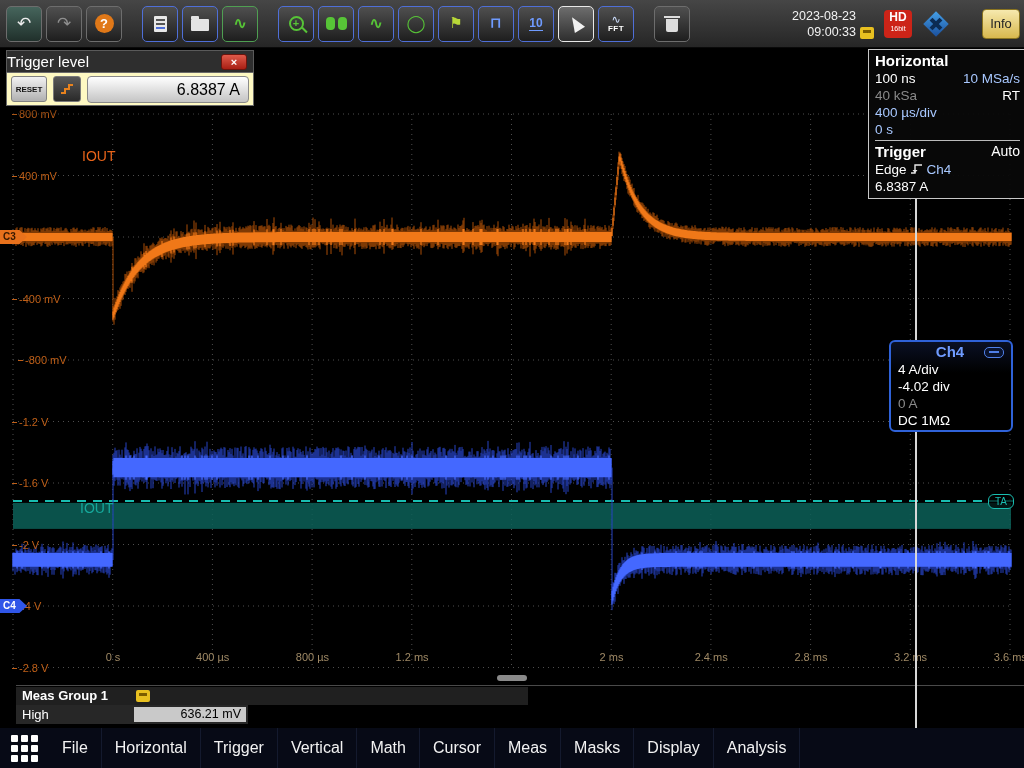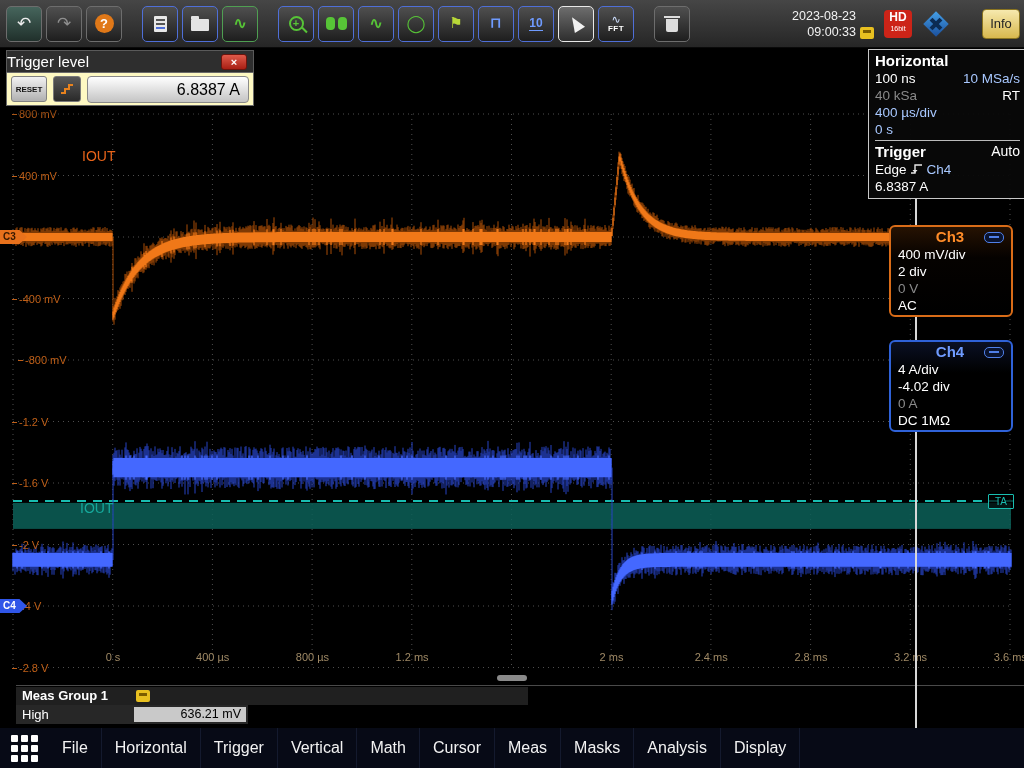--- a/index.html
+++ b/index.html
@@ -54,21 +54,21 @@
   #labels{position:absolute;inset:0;z-index:1;pointer-events:none}
   .ylab{position:absolute;left:19px;font-size:11px;color:#c06018;transform:translateY(-50%);white-space:nowrap}
   .ylab::before{content:"";position:absolute;left:-7px;top:50%;width:5px;height:1px;background:#c06018}
   .xlab{position:absolute;top:603px;font-size:11px;color:#a08a66;transform:translateX(-50%);white-space:nowrap}
   #vout-label{position:absolute;left:82px;top:100px;color:#e8641a;font-size:14px;z-index:2}
   #iout-label{position:absolute;left:80px;top:452px;color:#16a89b;font-size:14px;z-index:2}
   .cmark{position:absolute;left:0;width:27px;height:14px;font-weight:bold;font-size:10px;line-height:14px;padding-left:3px;clip-path:polygon(0 0,72% 0,100% 50%,72% 100%,0 100%)}
   #c3mark{top:182px;background:#e8711c;color:#3a1a00;z-index:3}
   #c4mark{top:551px;background:#3056e8;color:#fff;z-index:3}
   #neg24{position:absolute;left:12px;top:558px;transform:translateY(-50%);font-size:11px;color:#c06018;z-index:2}
-  #ta-tag{position:absolute;left:988px;top:446px;width:26px;height:15px;border:1px solid #19bdb0;border-radius:1px;background:rgba(0,0,0,.7);color:#19bdb0;font-size:10px;line-height:13px;text-align:center;z-index:2}
+  #ta-tag{position:absolute;left:988px;top:446px;width:26px;height:15px;border:1px solid #19bdb0;border-radius:6px;background:rgba(0,0,0,.7);color:#19bdb0;font-size:10px;line-height:13px;text-align:center;z-index:2}
   #scrollbar{position:absolute;left:497px;top:627px;width:30px;height:6px;background:#8a8a8a;border-radius:3px;z-index:2}
 
   
   #dlg{position:absolute;left:6px;top:2px;width:248px;z-index:20;box-shadow:3px 4px 9px rgba(0,0,0,.7)}
   #dlg .title{height:22px;background:#2e2e2e;border:1px solid #5a5a5a;border-bottom:none;color:#fff;font-size:15px;line-height:21px;position:relative}
   #dlg .close{position:absolute;right:6px;top:3px;width:26px;height:16px;background:linear-gradient(#e05a4a,#a81f14);border:1px solid #6e130c;border-radius:3px;color:#fff;font-size:11px;font-weight:bold;line-height:14px;text-align:center}
   #dlg .dbody{height:34px;background:#fef9c3;border:1px solid #6a6a6a;display:flex;align-items:center;gap:6px;padding:0 4px}
   #dlg .reset{width:36px;height:26px;background:linear-gradient(#f2f2f2,#b0b0b0);border:1px solid #828282;border-radius:3px;font-size:8px;font-weight:bold;color:#111;display:flex;align-items:center;justify-content:center}
   #dlg .lvlbtn{width:28px;height:26px;background:linear-gradient(#585858,#2a2a2a);border:1px solid #7a7a7a;border-radius:3px;display:flex;align-items:center;justify-content:center}
   #dlg .field{flex:1;height:27px;background:linear-gradient(#ffffff,#c4c4c4);border:1px solid #8a8a8a;border-radius:4px;font-size:16px;color:#000;text-align:right;line-height:26px;padding-right:8px}
@@ -267,30 +267,20 @@
           <span class="w"><span>Edge</span><svg class="edgeicon" width="14" height="12" viewBox="0 0 14 12">
               <path d="M1 10 H5 V2 H12" fill="none" stroke="#e8e8e8" stroke-width="1.4"></path>
               <path d="M5 7 l-2.5 3 h5 z" fill="#e8e8e8" transform="rotate(180 5 8.5)"></path>
             </svg><span class="bl">Ch4</span></span>
         </div>
       <div class="prow">
           <span class="w">6.8387 A</span>
         </div>
     </div>
 
-    <div id="ch3" class="chbadge">
-      <div class="chhead">
-          <span class="t">Ch3</span>
-          <span class="collapse"></span>
-        </div>
-      <div class="crow">400 mV/div</div>
-      <div class="crow">2 div</div>
-      <div class="crow dim">0 V</div>
-      <div class="crow">AC</div>
-    </div>
 
     <div id="ch4" class="chbadge">
       <div class="chhead">
           <span class="t">Ch4</span>
           <span class="collapse"></span>
         </div>
       <div class="crow">4 A/div</div>
       <div class="crow">-4.02 div</div>
       <div class="crow dim">0 A</div>
       <div class="crow">DC 1MΩ</div>
@@ -319,17 +309,17 @@
         <i></i>
       </div>
     <div class="menu-item">File</div>
     <div class="menu-item">Horizontal</div>
     <div class="menu-item">Trigger</div>
     <div class="menu-item">Vertical</div>
     <div class="menu-item">Math</div>
     <div class="menu-item">Cursor</div>
     <div class="menu-item">Meas</div>
     <div class="menu-item">Masks</div>
+    <div class="menu-item">Display</div>
     <div class="menu-item">Analysis</div>
-    <div class="menu-item">Display</div>
   </nav>
 
 </div>
 
 </body></html>

